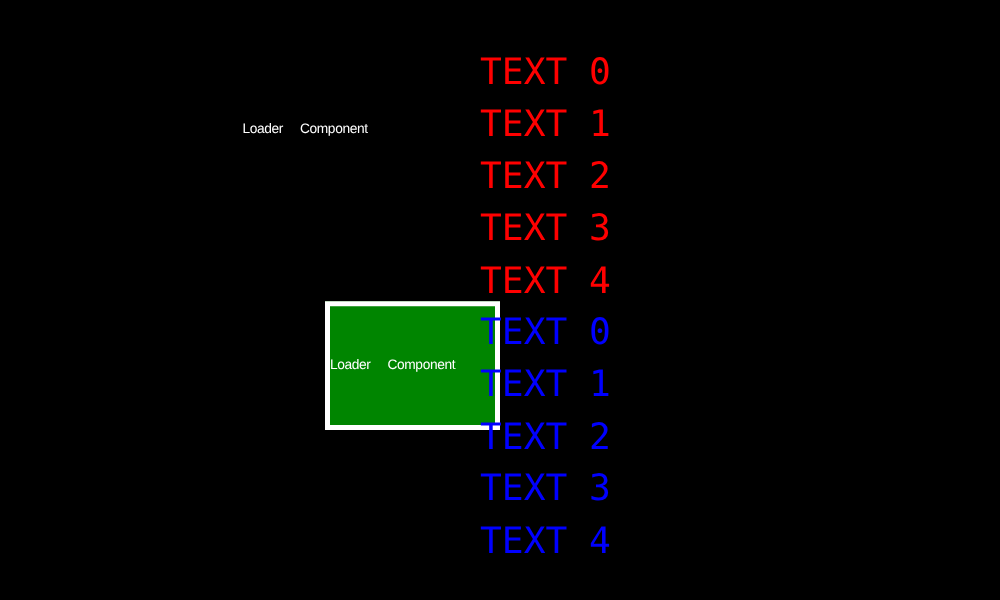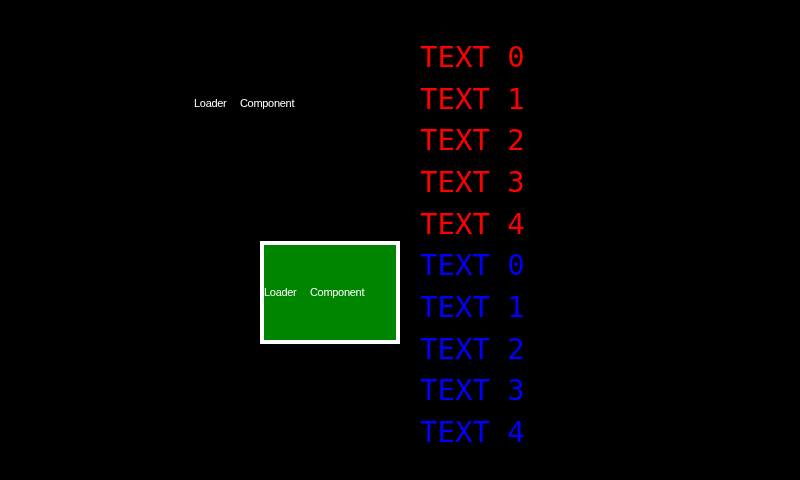--- a/index.html
+++ b/index.html
@@ -41,21 +41,21 @@
   }
   #box-loader-label {
     left: 264px;
     top: 292px;
     transform: translateY(-50%);
     width: 134px;
     overflow: hidden;
   }
   .text-list {
     position: absolute;
-    left: 420px;
+    left: 384px;
     font-family: "DejaVu Sans Mono", monospace;
     font-size: 29px;
   }
   #red-list  { top: 37px; }
   #blue-list { top: 245.3px; }
   .text-item {
     height: 41.667px;
     line-height: 41.667px;
     white-space: pre;
   }

